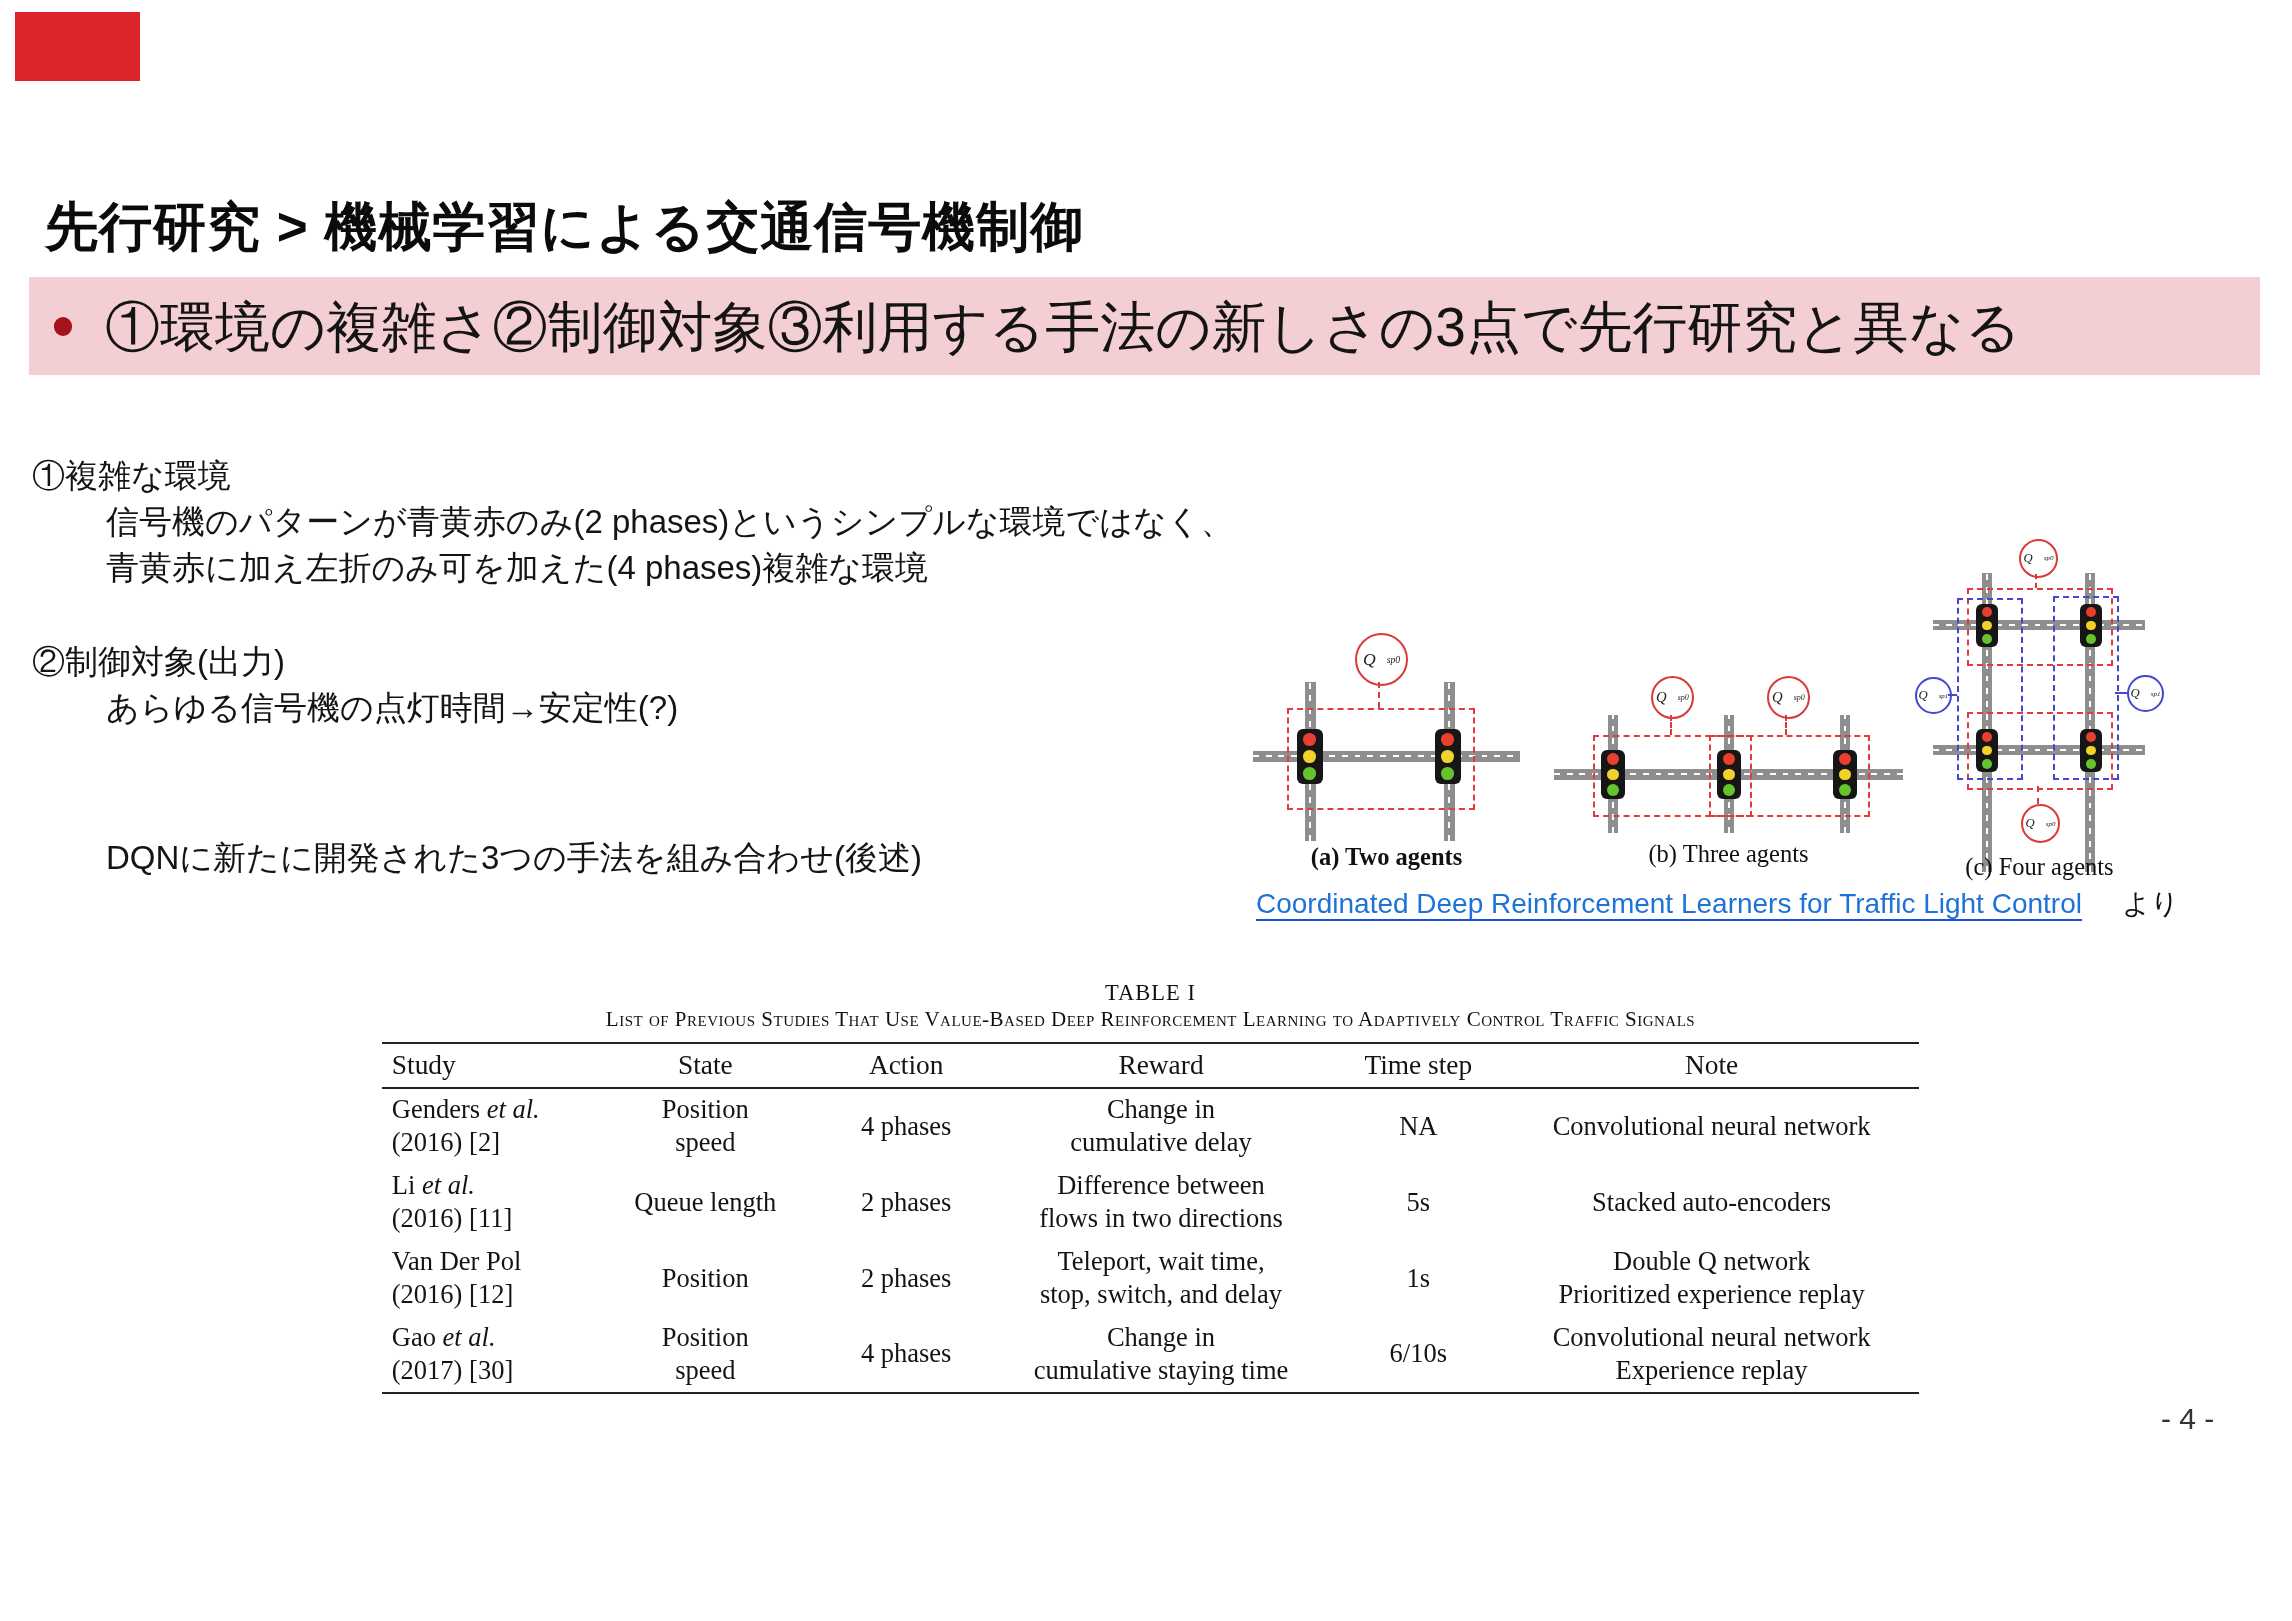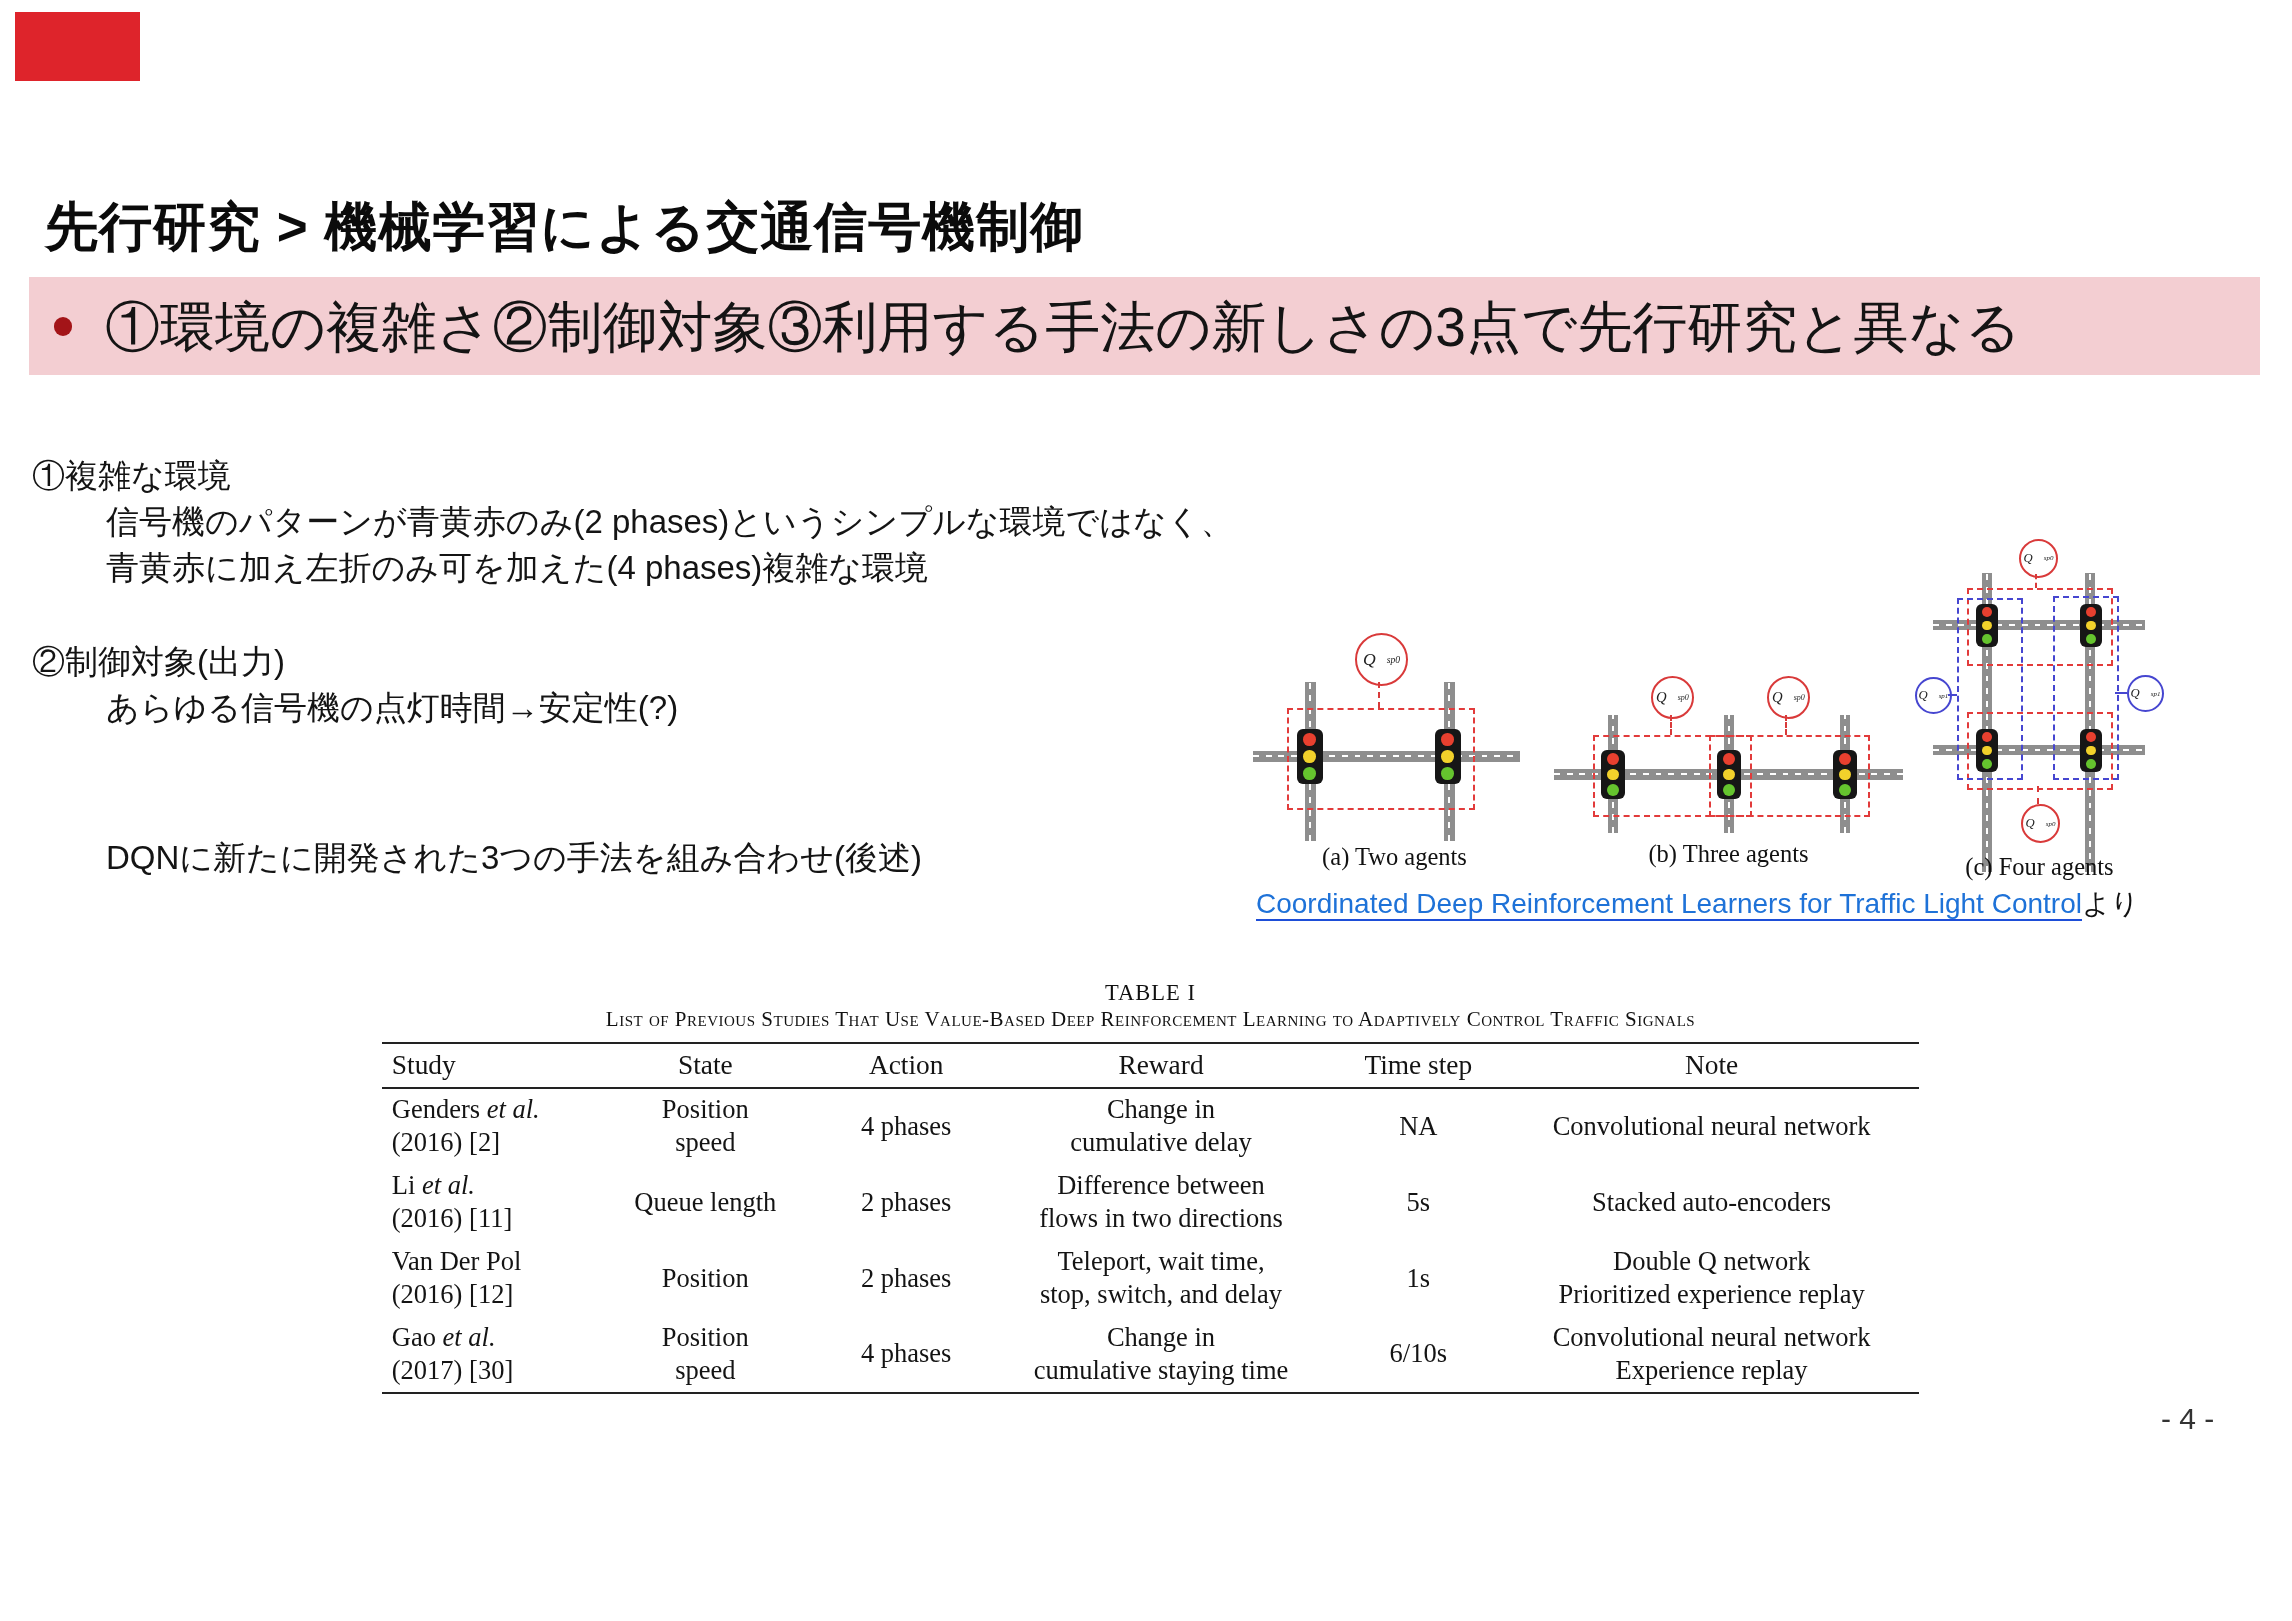--- a/index.html
+++ b/index.html
@@ -41,21 +41,21 @@
       font-family:"Liberation Serif",serif;font-style:italic;color:#222;}
   .qc.blue{border-color:#4646d0;}
   .qc sup{font-size:0.55em;font-style:italic;margin-left:11px;}
   .conn-v{position:absolute;width:0;border-left:2px dashed #d93a3a;}
   .conn-h{position:absolute;height:0;border-top:2px dashed #4646d0;}
   .figcap{position:absolute;font-family:"Liberation Serif",serif;font-size:24.5px;color:#111;text-align:center;}
 
   
   .srcline{position:absolute;left:1256px;top:885px;font-size:28px;}
   .srcline a{color:#1e72d8;text-decoration:none;border-bottom:2px solid #1d4ed8;cursor:pointer;}
-  .srcline .suffix{color:#111;}
+  .srcline .suffix{color:#111;padding-left:40px;}
 
   
   .tablewrap{position:absolute;left:382px;top:968px;width:1537px;}
   .tbl-title{text-align:center;font-family:"Liberation Serif",serif;font-size:22.5px;letter-spacing:1px;color:#111;margin-top:12px;}
   .tbl-caption{text-align:center;font-family:"Liberation Serif",serif;font-variant:small-caps;
                font-size:21px;letter-spacing:0.5px;margin-top:1px;color:#111;}
   table.paper{border-collapse:collapse;width:100%;margin-top:9.8px;
               font-family:"Liberation Serif",serif;font-size:26.5px;color:#141414;
               border-top:2px solid #222;border-bottom:2px solid #222;}
   table.paper th{font-weight:normal;font-size:27.4px;border-bottom:2px solid #222;padding:5.9px 3.9px;}
@@ -105,21 +105,21 @@
     <div class="tl tl-a" style="left:44px;top:143px;">
       <span class="dot r"></span>
         <span class="dot y"></span>
         <span class="dot g"></span>
     </div>
     <div class="tl tl-a" style="left:182px;top:143px;">
       <span class="dot r"></span>
         <span class="dot y"></span>
         <span class="dot g"></span>
     </div>
-    <div class="figcap" style="left:8px;top:257px;width:267px;">(a) Two agents</div>
+    <div class="figcap" style="left:0;top:257px;width:267px;font-weight:bold;">(a) Two agents</div>
   </div>
 
   <div class="fig" style="left:1554px;top:674px;width:349px;height:206px;">
     <div class="qc" style="left:97px;top:2px;width:39px;height:39px;font-size:14.7px;">
       <span>Q</span>
         <sup>sp0</sup>
     </div>
     <div class="qc" style="left:213px;top:2px;width:39px;height:39px;font-size:14.7px;">
       <span>Q</span>
         <sup>sp0</sup>

